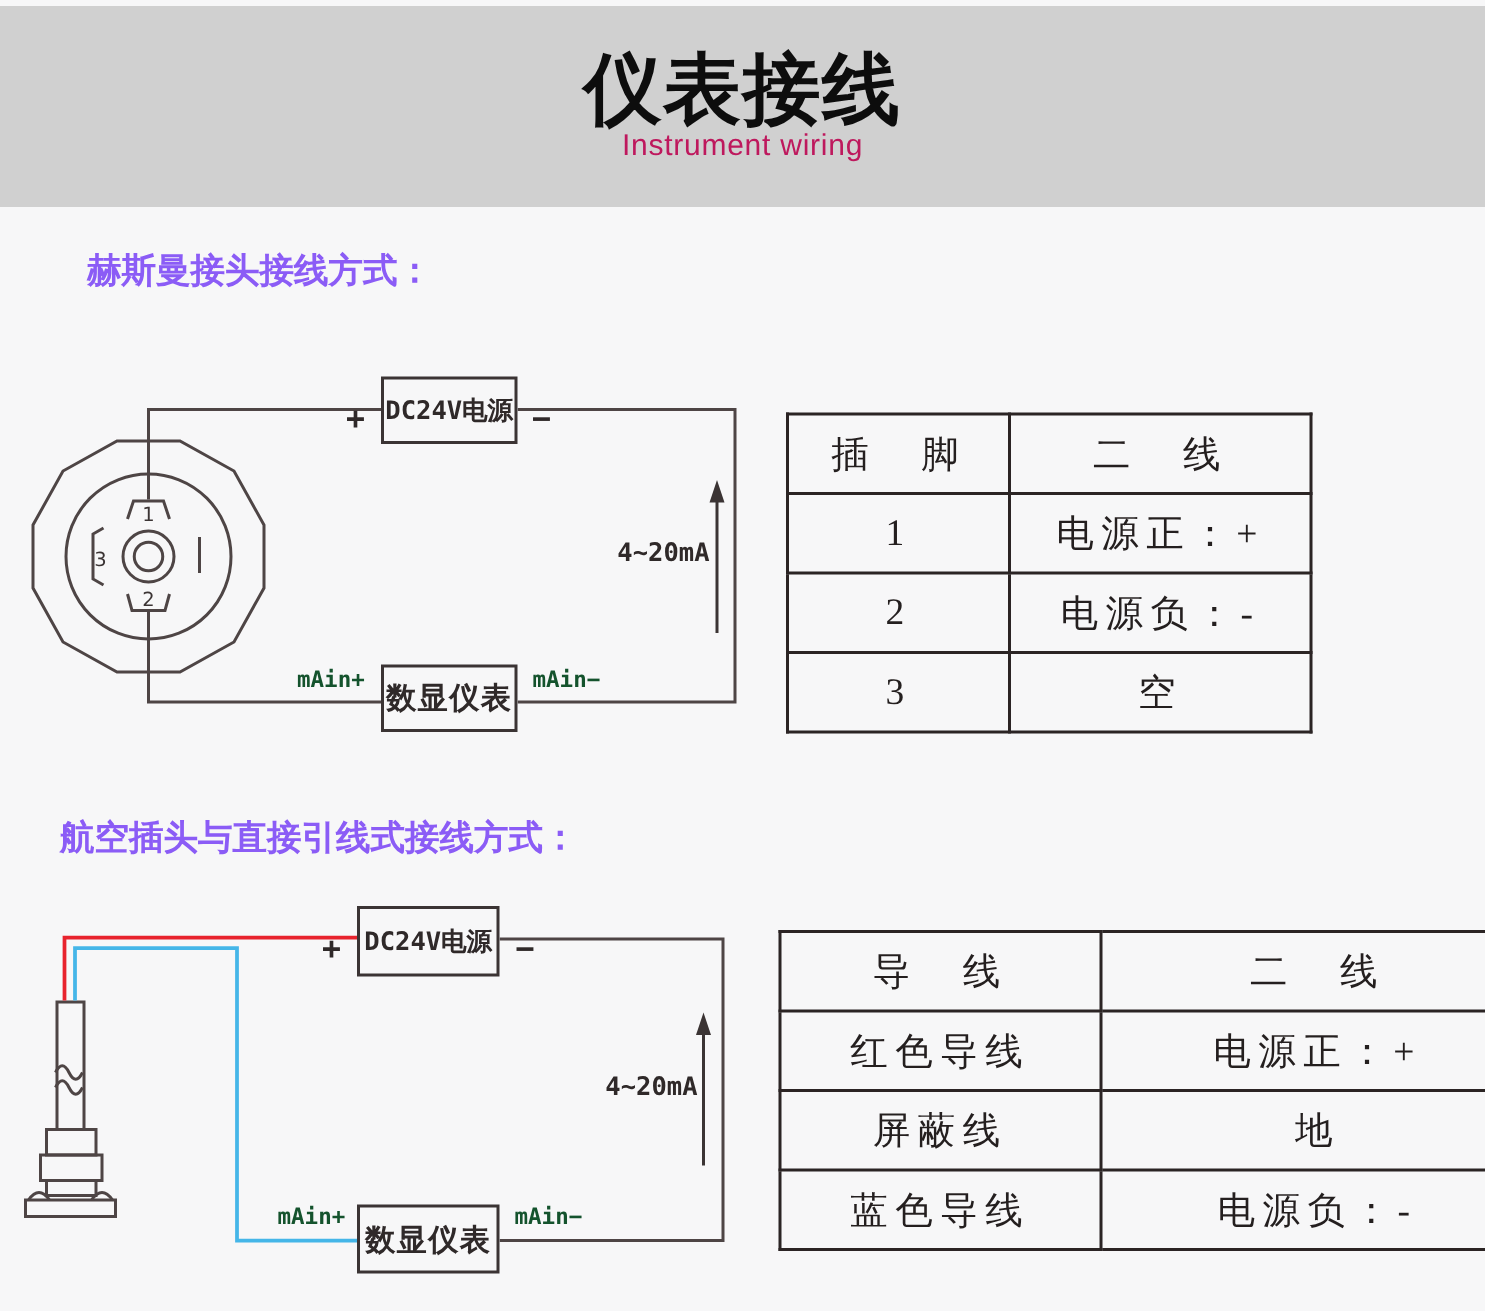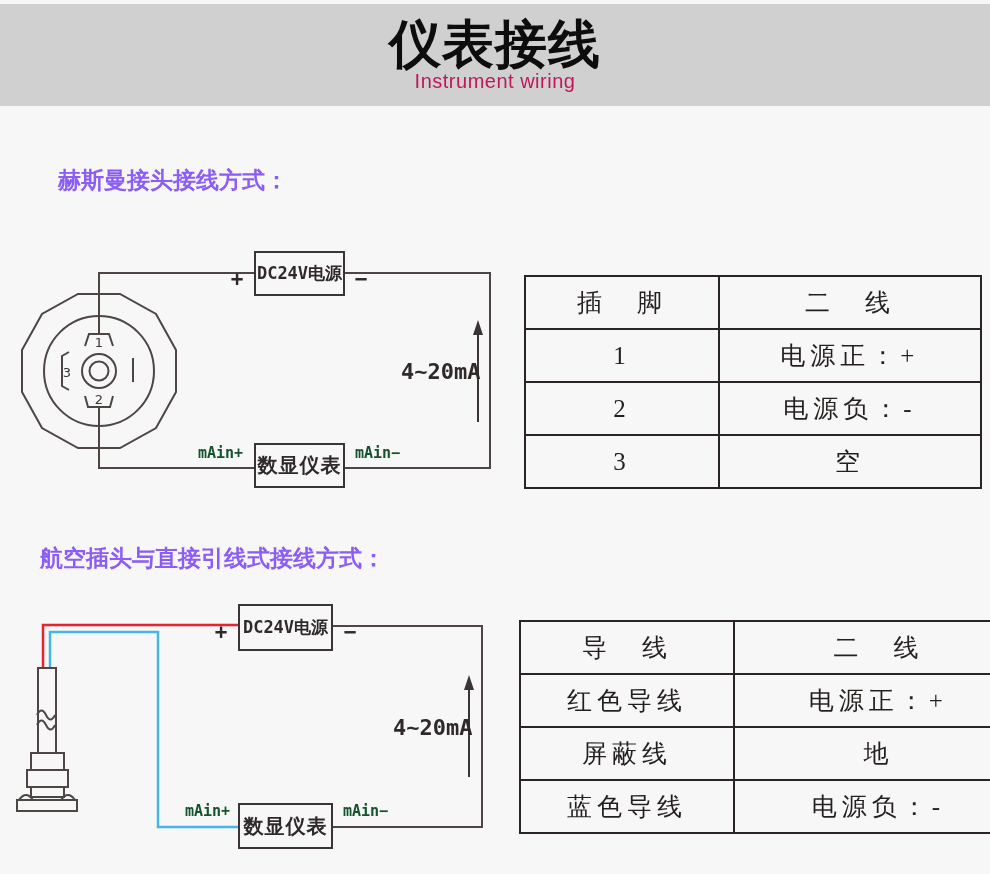--- a/index.html
+++ b/index.html
@@ -1,39 +1,39 @@
 <!DOCTYPE html>
 <html><head>
 <meta charset="utf-8">
 <style>
   html,body{margin:0;padding:0;background:#f7f7f8;}
   .page{position:relative;width:990px;height:874px;background:#f7f7f8;overflow:hidden;
         font-family:"Liberation Sans","DejaVu Sans",sans-serif;color:#111;}
 
   
-  .band{position:absolute;left:0;top:4px;width:990px;height:102px;background:#d0d0d0;
+  .band{position:absolute;left:0;top:4px;width:990px;height:134px;background:#d0d0d0;
         display:flex;flex-direction:column;align-items:center;justify-content:center;}
   .title{font-size:52px;font-weight:900;color:#0d0d0d;line-height:1.05;letter-spacing:1px;}
   .subtitle{font-size:20px;color:#be185d;margin-top:-2px;letter-spacing:0.5px;}
 
   
   .sec-heading{position:absolute;font-size:23px;font-weight:bold;color:#8b5cf6;white-space:nowrap;}
 
   
   .wbox{position:absolute;border:2px solid #3b3434;background:#f7f7f8;
         display:flex;align-items:center;justify-content:center;
         font-family:"DejaVu Sans Mono",monospace;font-weight:bold;color:#2f2929;box-sizing:border-box;}
   .wbox.power{font-size:17px;}
   .wbox.meter{font-size:20px;letter-spacing:1px;}
   .sign{position:absolute;font-family:"DejaVu Sans Mono",monospace;font-weight:bold;
         font-size:21px;color:#2f2929;width:22px;text-align:center;line-height:1;}
   .lbl{position:absolute;font-family:"DejaVu Sans Mono",monospace;font-weight:bold;
        font-size:15px;color:#14532d;white-space:nowrap;line-height:1;}
   .cur{position:absolute;font-family:"DejaVu Sans Mono",monospace;font-weight:bold;
-       font-size:22px;color:#2f2929;width:72px;text-align:right;line-height:1;}
+       font-size:17px;color:#2f2929;width:72px;text-align:right;line-height:1;}
 
   
   .wtable{position:absolute;border-collapse:collapse;table-layout:fixed;
           font-family:"Liberation Serif","DejaVu Serif",serif;font-size:25px;color:#241f1f;
           background:#f7f7f8;}
   .wtable td{border:2px solid #2b2424;text-align:center;vertical-align:middle;
              height:51px;letter-spacing:5px;padding:0 4px;white-space:nowrap;}
 
   svg{position:absolute;overflow:visible;}
   .pin-num{font-family:"DejaVu Sans",sans-serif;font-size:13px;fill:#3b3434;}
@@ -74,21 +74,21 @@
   </svg>
 
   <div class="wbox power" style="left:254px;top:251px;width:91px;height:45px;">DC24V电源</div>
   <div class="wbox meter" style="left:254px;top:443px;width:91px;height:45px;">数显仪表</div>
   <div class="sign" style="left:226px;top:269px;">+</div>
   <div class="sign" style="left:350px;top:269px;">−</div>
   <div class="cur" style="left:401px;top:361px;">4~20mA</div>
   <div class="lbl" style="left:198px;top:446px;">mAin+</div>
   <div class="lbl" style="left:355px;top:446px;">mAin−</div>
 
-  <table class="wtable" style="left:524px;top:275px;width:458px;">
+  <table class="wtable" style="left:524px;top:275px;width:351px;">
     <colgroup>
         <col style="width:42.5%">
         <col style="width:57.5%">
       </colgroup>
     <tbody>
       <tr>
         <td>插　脚</td>
         <td>二　线</td>
       </tr>
       <tr>

